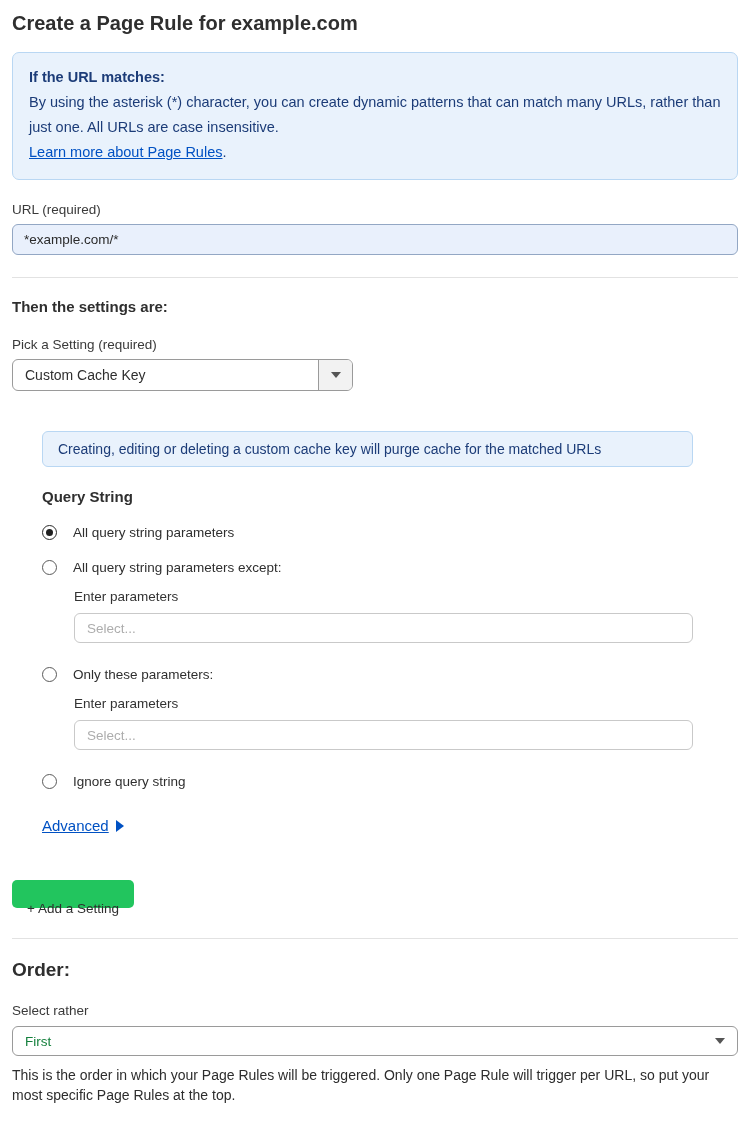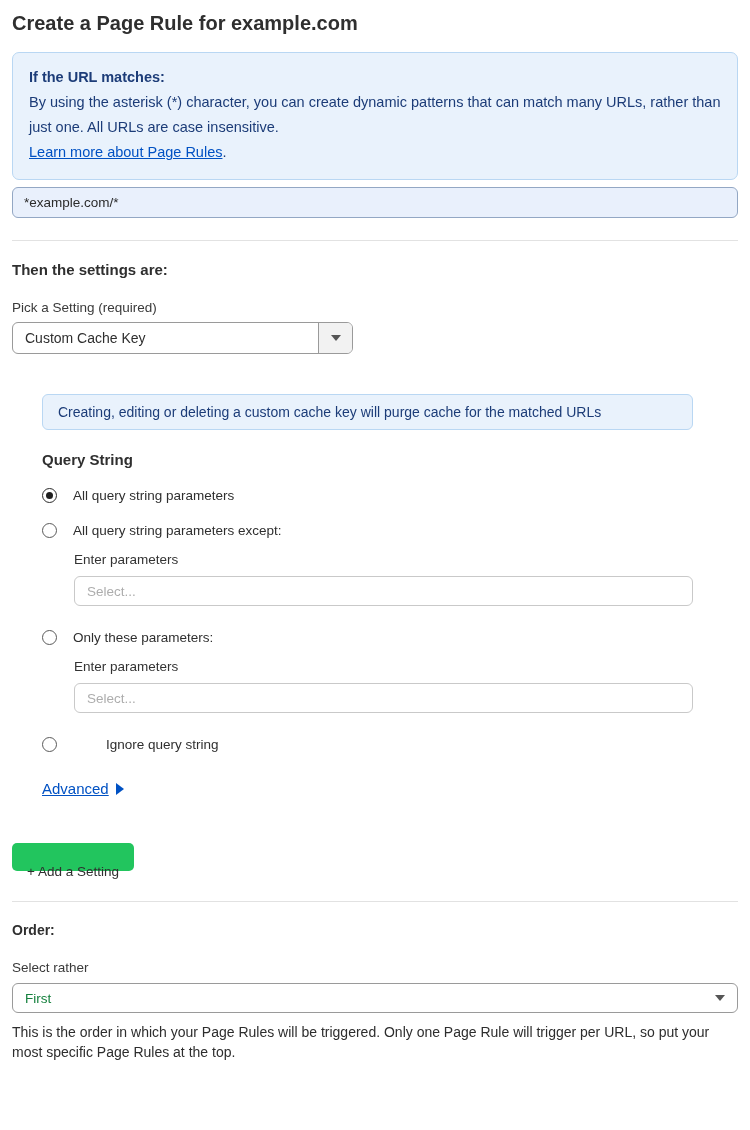--- a/index.html
+++ b/index.html
@@ -161,21 +161,21 @@
     font-size: 13.5px;
     color: #2f2f2f;
     background: #22c55e;
     padding: 14px 15px;
     height: 14px;
     line-height: 30px;
     cursor: pointer;
   }
   .add-setting-btn { margin-top: 46px; }
 
-  .order-heading { font-size: 14px; font-weight: 700; margin-top: 20px; color: #2f2f2f; }
+  .order-heading { font-size: 19px; font-weight: 700; margin-top: 20px; color: #2f2f2f; }
 
   .order-select {
     margin-top: 8px;
     width: 726px;
     height: 30px;
     border: 1px solid #9a9a9a;
     border-radius: 6px;
     background: #ffffff;
     display: flex;
     align-items: center;
@@ -192,20 +192,21 @@
 <div class="container">
 
   <h1 class="page-title">Create a Page Rule for example.com</h1>
 
   <div class="info-box">
     <div class="info-heading">If the URL matches:</div>
     <div>By using the asterisk (*) character, you can create dynamic patterns that can match many URLs, rather than just one. All URLs are case insensitive.</div>
     <div><a class="info-link">Learn more about Page Rules</a><span>.</span></div>
   </div>
 
+  <div class="field-label">URL (required)</div>
   <input class="url-input" type="text" value="*example.com/*" style="">
 
   <hr class="divider">
 
   <div class="section-heading">Then the settings are:</div>
 
   <div class="field-label">Pick a Setting (required)</div>
   <div class="setting-select">
     <div class="select-value">Custom Cache Key</div>
     <div class="select-arrow-box">
@@ -235,21 +236,21 @@
 
     <div class="radio-row" style="margin-top:24px;">
       <div class="radio-circle"></div>
       <div class="radio-label">Only these parameters:</div>
     </div>
     <div class="radio-sub">
       <div class="sub-label">Enter parameters</div>
       <input class="param-input" type="text" placeholder="Select..." style="">
     </div>
 
-    <div class="radio-row" style="margin-top:24px;gap:33px;">
+    <div class="radio-row" style="margin-top:24px;">
       <div class="radio-circle"></div>
       <div class="radio-label">Ignore query string</div>
     </div>
 
     <div class="advanced-row">
       <a class="advanced-link">Advanced</a>
       <div class="caret-right"></div>
     </div>
 
   </div>

